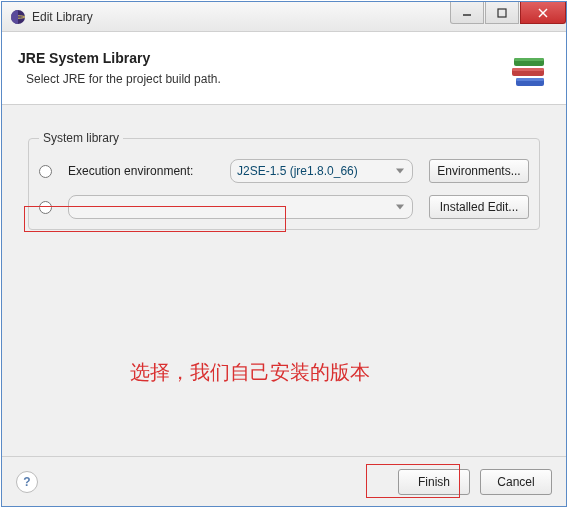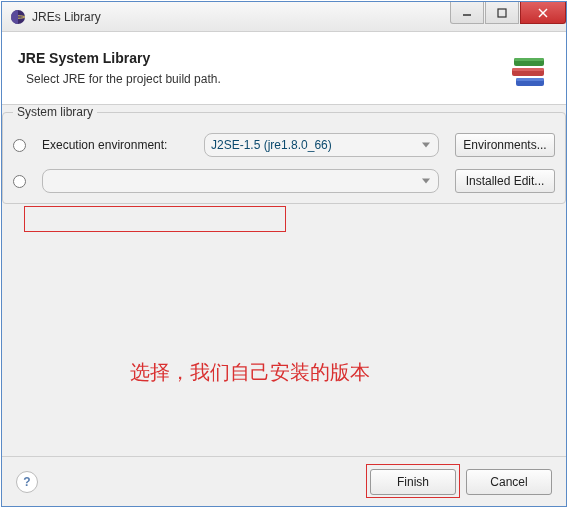--- a/index.html
+++ b/index.html
@@ -53,21 +53,21 @@
   padding: 18px 16px 10px 16px;
   display: flex;
   border-bottom: 1px solid #d0d0d0;
 }
 .header-text { flex: 1; }
 .header h1 { font-size: 14px; font-weight: bold; color: #222; margin-bottom: 6px; }
 .header p { font-size: 12px; color: #333; padding-left: 8px; }
 .header .books { width: 44px; height: 44px; }
 .content {
   flex: 1;
-  padding: 0;
+  padding: 26px;
   position: relative;
 }
 fieldset {
   border: 1px solid #ccc;
   border-radius: 4px;
   padding: 14px 10px 10px 10px;
 }
 legend { padding: 0 4px; color: #333; font-size: 12px; }
 .row {
   display: flex;
@@ -140,21 +140,21 @@
   border: 1px solid #bbb;
   border-radius: 50%;
   display: flex; align-items: center; justify-content: center;
   color: #5a7fb0;
   font-weight: bold;
   cursor: pointer;
   background: #fff;
 }
 .footer .spacer { flex: 1; }
 .foot-btn {
-  width: 86px; height: 26px;
+  width: 72px; height: 26px;
   border: 1px solid #999;
   background: linear-gradient(#fdfdfd,#eaeaea);
   border-radius: 3px;
   margin-left: 10px;
   font-size: 12px;
   cursor: pointer;
   color: #222;
 }
 .hb2 {
   position: absolute;
@@ -170,21 +170,21 @@
 <body>
 
 <div class="window">
 
   <div class="titlebar">
     <svg class="icon" viewBox="0 0 16 16">
       <circle cx="8" cy="8" r="7" fill="#3b2a6b"></circle>
       <ellipse cx="8" cy="8" rx="7" ry="1.2" fill="none" stroke="#d8c060" stroke-width="1"></ellipse>
       <path d="M8 1a7 7 0 000 14V1z" fill="#5a4a9a"></path>
     </svg>
-    <span class="title">JREs Library</span>
+    <span class="title">Edit Library</span>
     <div class="btns">
       <div class="btn min">
         <svg width="10" height="10" viewBox="0 0 10 10">
             <line x1="1" y1="7" x2="9" y2="7" stroke="#333" stroke-width="1.5"></line>
           </svg>
       </div>
       <div class="btn">
         <svg width="10" height="10" viewBox="0 0 10 10">
             <rect x="1" y="1" width="8" height="8" fill="none" stroke="#333" stroke-width="1.2"></rect>
           </svg>

